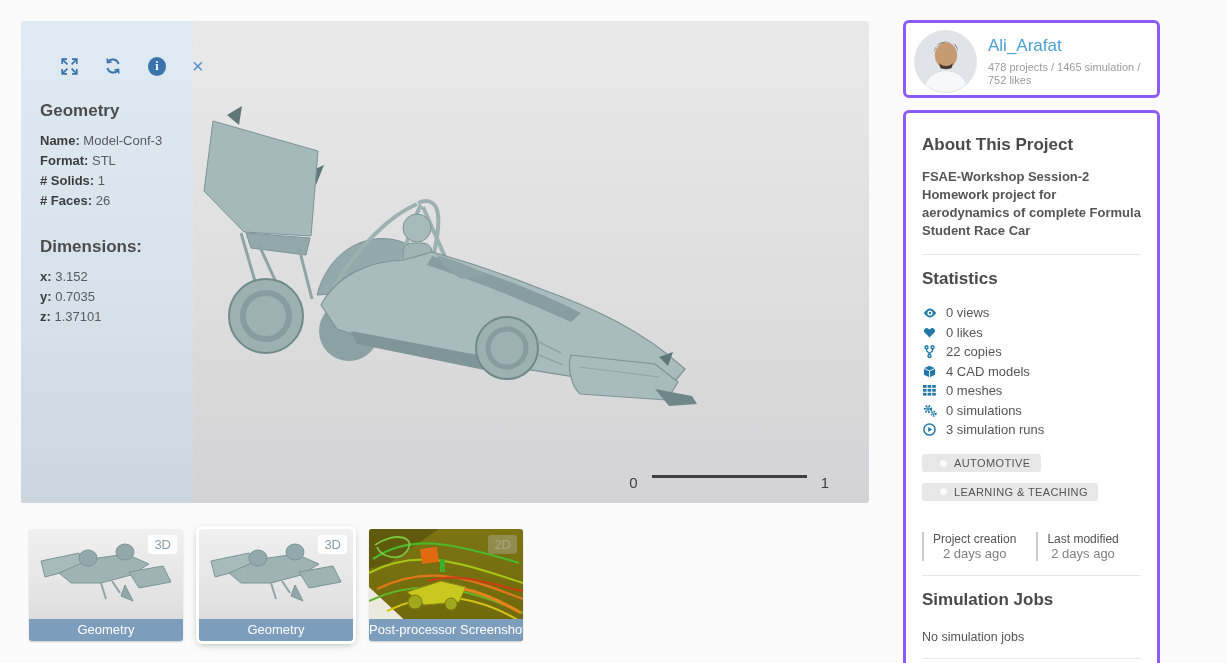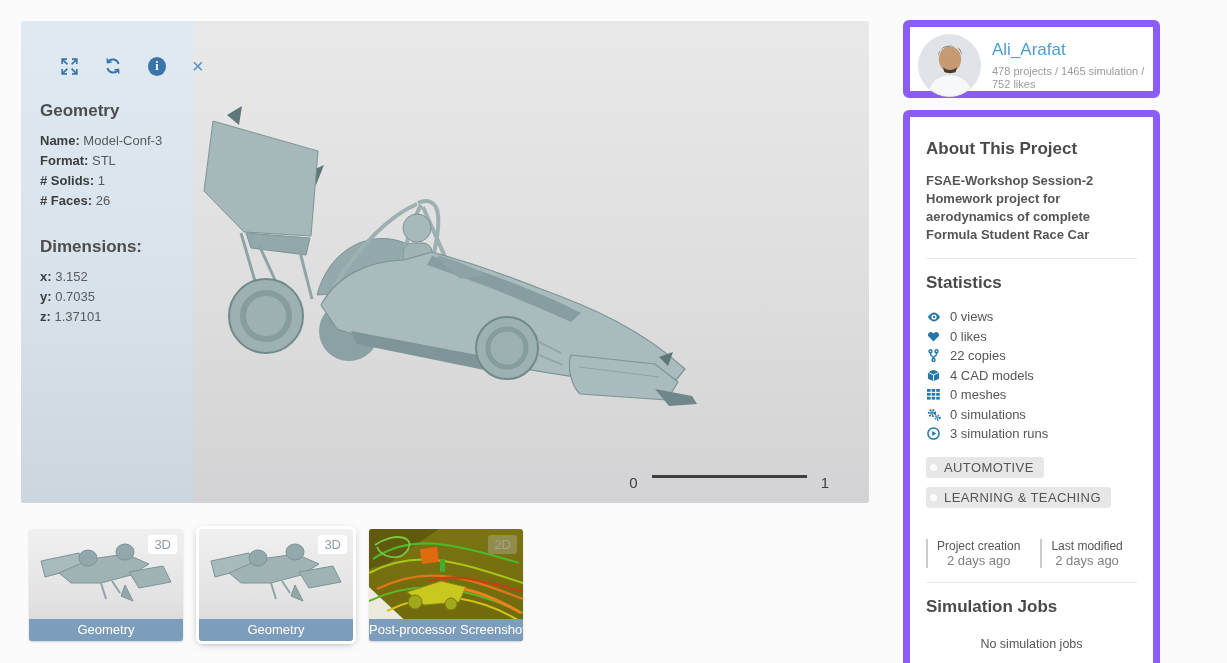--- a/index.html
+++ b/index.html
@@ -36,43 +36,43 @@
     box-shadow:0 1px 2px rgba(0,0,0,.18); cursor:pointer; }
   .thumb.selected { outline:3px solid #fff; box-shadow:0 2px 9px rgba(0,0,0,.4); }
   .thumb-caption { position:absolute; left:0; bottom:0; width:100%; height:22px; background:#7d9dbd;
     color:#fff; font-size:13px; text-align:center; line-height:22px; white-space:nowrap; }
   .badge { position:absolute; top:6px; right:6px; background:rgba(255,255,255,.92); color:#8a9bab;
     font-size:13px; padding:2px 6px; border-radius:3px; }
   .badge.dim { background:rgba(190,190,190,.35); color:#a8a487; }
   .thumb svg.art { position:absolute; left:0; top:0; }
 
   
-  .card { position:absolute; background:#fff; border:7px solid #8b5cf6; border-radius:6px; }
+  .card { position:absolute; background:#fff; border:3px solid #8b5cf6; border-radius:6px; }
   .profile-card { left:903px; top:20px; width:257px; height:78px; }
   .avatar { position:absolute; left:8px; top:7px; width:63px; height:63px; border-radius:50%;
     overflow:hidden; border:1px solid #e5e5e5; background:#e3e7ea; }
   .profile-name { position:absolute; left:82px; top:13px; font-size:17px; color:#4aa0d5; cursor:pointer; }
   .profile-stats { position:absolute; left:82px; top:38px; width:162px; font-size:11px; color:#9b9b9b; line-height:12.5px; }
 
   .info-card { left:903px; top:110px; width:257px; height:760px; padding:22px 16px; }
   .h2 { font-size:17px; font-weight:bold; color:#4a4a4a; }
   .desc { font-size:13px; color:#555; line-height:18px; margin-top:13px;font-weight:bold; }
   .rule { border:none; border-top:1px solid #e8e8e8; margin:14px 0; }
   .stats-list { margin-top:14px; }
   .stat-row { display:flex; align-items:center; font-size:13px; color:#555; height:19.5px; }
   .stat-ico { width:15px; margin-right:9px; display:flex; justify-content:center; color:#2279a8; }
   .tags { margin-top:13px; }
   .tag { display:inline-flex; align-items:center; background:#e7e7e7; border-radius:3px;
-    padding:3px 10px 3px 4px; font-size:13px; color:#555; letter-spacing:.4px; margin-bottom:9px; cursor:pointer; }
+    padding:3px 10px 3px 18px; font-size:11px; color:#555; letter-spacing:.4px; margin-bottom:9px; cursor:pointer; }
   .tag .dot { width:7px; height:7px; border-radius:50%; background:#fbfbfb; margin-right:7px; }
   .dates { display:flex; gap:20px; margin-top:22px; margin-bottom:8px; }
   .date-col { border-left:2px solid #ccc; padding-left:9px;text-align:center; }
   .date-label { font-size:12px; color:#555; }
   .date-value { font-size:13px; color:#808080; }
-  .empty-text { font-size:12.5px; color:#555; margin:20px 0 6px;text-align:center; }
+  .empty-text { font-size:12.5px; color:#555; margin:20px 0 6px; }
 </style>
 </head>
 <body>
 
 <div class="viewer">
 
   <svg class="car-svg" width="500" height="310" viewBox="0 0 500 310">
     <g stroke-linejoin="round">
 
       <polygon points="28,12 43,3 40,22" fill="#5f7779"></polygon>

